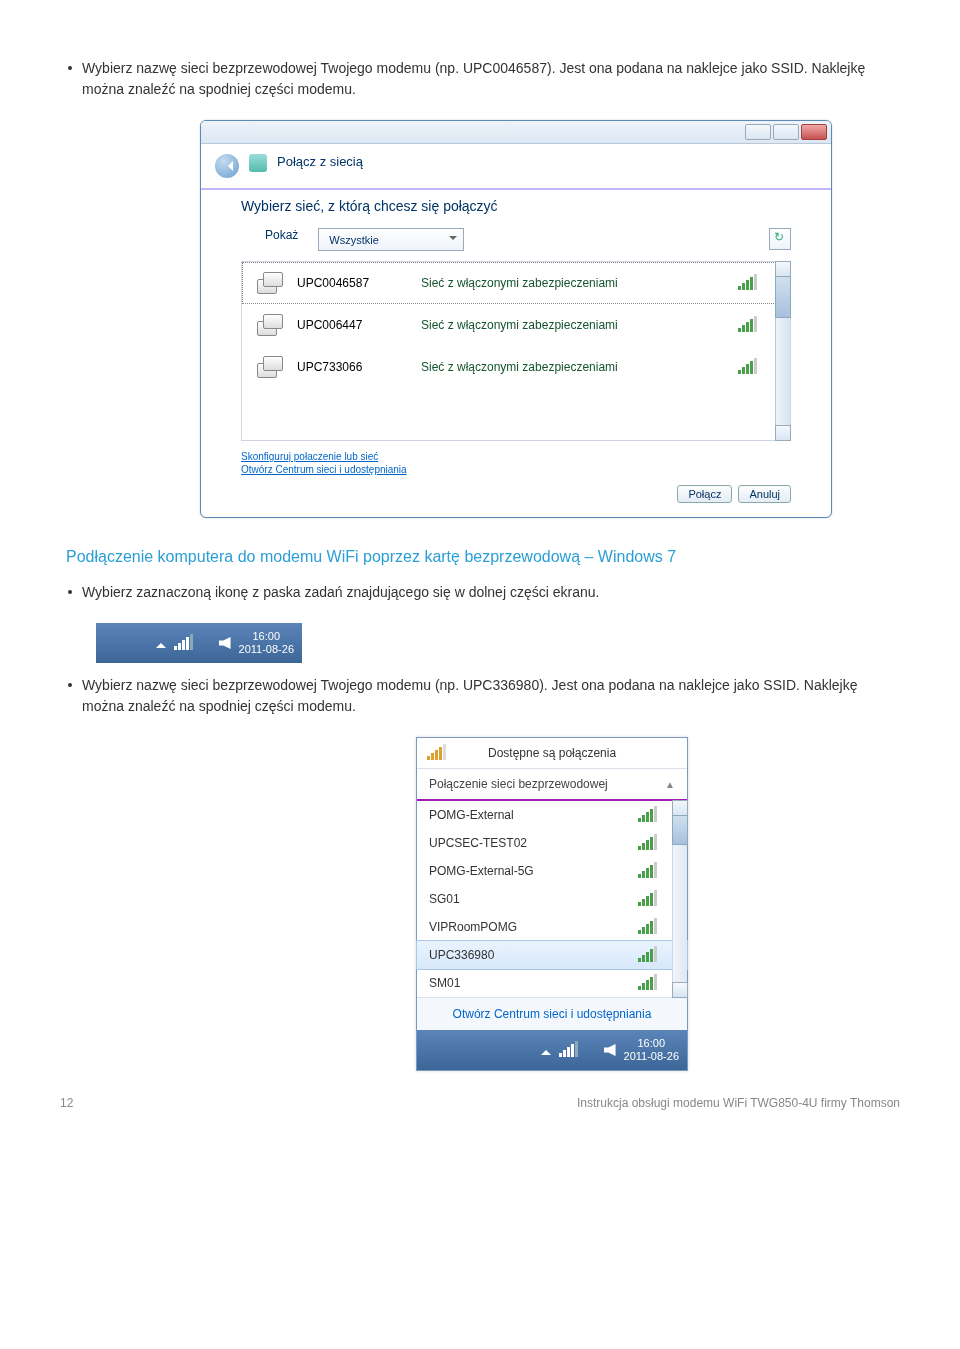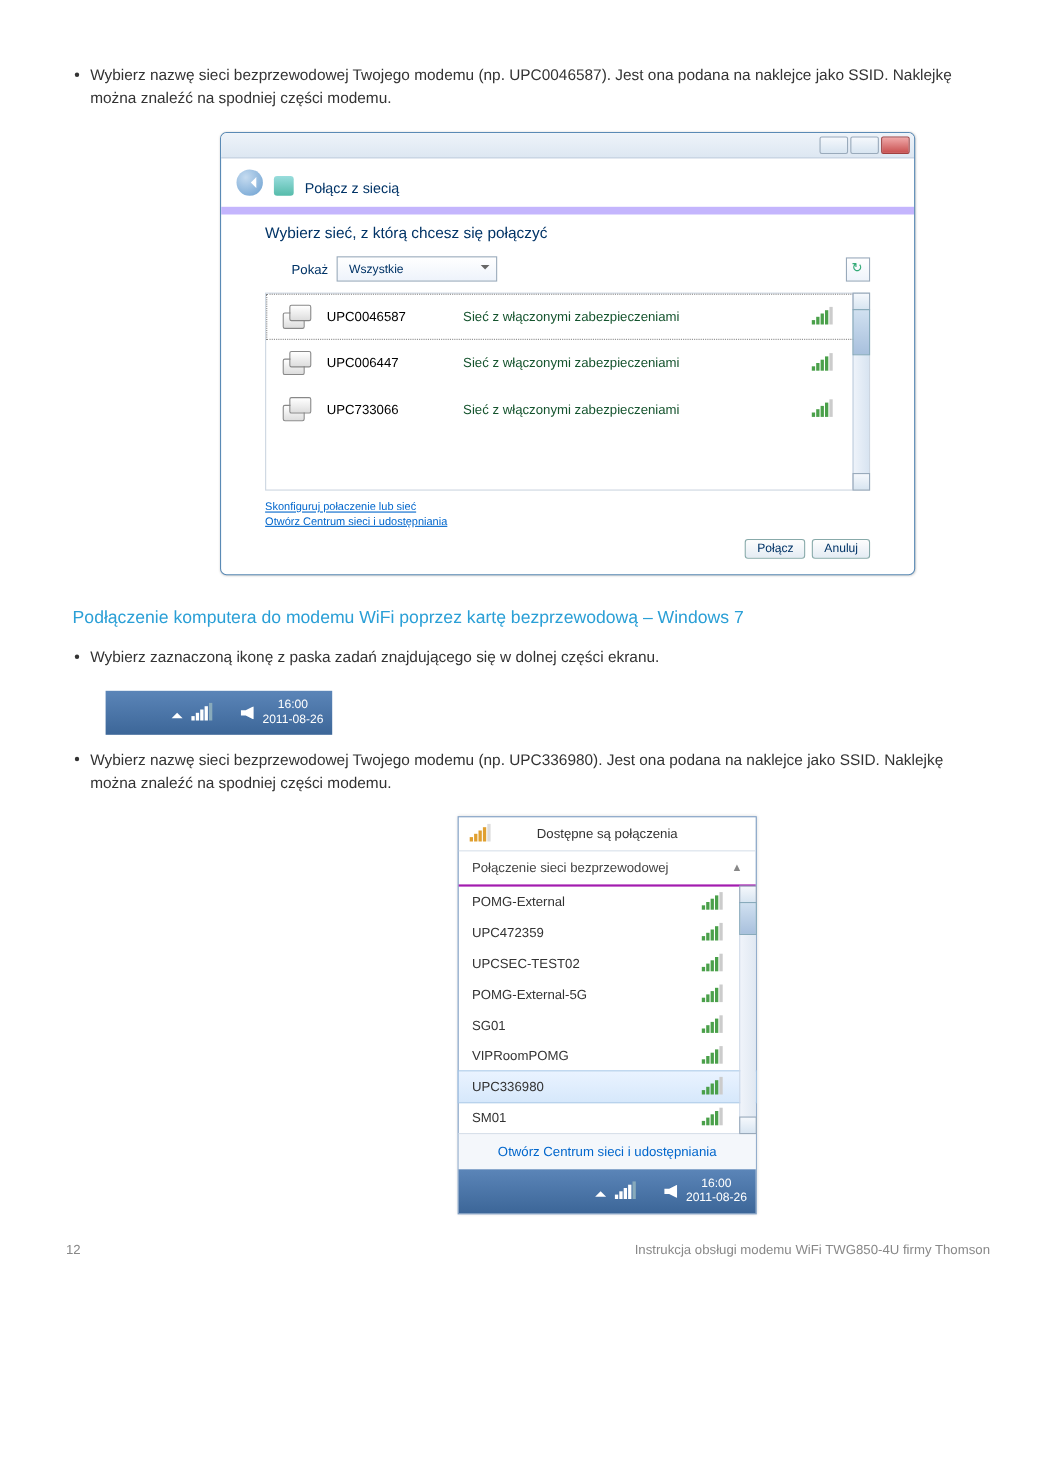--- a/index.html
+++ b/index.html
@@ -6,28 +6,28 @@
   .bullet{display:flex;align-items:flex-start;margin:8px 0 20px 8px}
   .bullet .dot{width:4px;height:4px;border-radius:50%;background:#333;margin:8px 10px 0 0;flex:none}
   .bullet .txt{line-height:1.5}
   .heading{color:#2a9fd6;font-size:16px;margin:30px 0 16px 6px}
   .footer{display:flex;justify-content:space-between;font-size:12px;color:#888;margin-top:25px}
   
   .vista{width:630px;margin:8px 0 30px 140px;border:1px solid #5a8ab5;border-radius:6px;background:#fff;box-shadow:0 0 2px rgba(0,0,0,.2);overflow:hidden}
   .vista .titlebar{height:22px;background:linear-gradient(#eef3f9,#dde7f2);display:flex;justify-content:flex-end;align-items:center;padding:0 4px;gap:2px;border-bottom:1px solid #b8c8db}
   .tbtn{width:24px;height:14px;border:1px solid #9ab;border-radius:2px;background:linear-gradient(#f5f8fc,#d8e5f1)}
   .tbtn.close{background:linear-gradient(#f0a9a9,#c85050);border-color:#a04040}
-  .vista .subhead{display:flex;align-items:flex-end;gap:10px;padding:10px 14px;border-bottom:7px solid #c4b5fd}
+  .vista .subhead{display:flex;align-items:flex-start;gap:10px;padding:10px 14px;border-bottom:2px solid #c4b5fd}
   .backbtn{width:24px;height:24px;border-radius:50%;background:radial-gradient(circle at 35% 30%,#c5dbf0,#6a9fd0);position:relative}
   .backbtn::after{content:"";position:absolute;left:8px;top:7px;border:5px solid transparent;border-right-color:#fff}
   .hdricon{width:18px;height:18px;background:linear-gradient(#9dd,#5ba);border-radius:3px}
   .vista .subhead .title{color:#003366;font-size:13px}
   .vista .body{padding:4px 40px 14px;font-size:12px;color:#003366}
   .prompt{margin:4px 0 14px}
-  .row-pokaz{display:flex;align-items:center;gap:8px;margin:0 0 10px 24px}
+  .row-pokaz{display:flex;align-items:flex-start;gap:20px;margin:0 0 10px 24px}
   .select{border:1px solid #9ab;background:linear-gradient(#fff,#eef3fb);padding:2px 24px 2px 10px;font-size:11px;height:17px;display:flex;align-items:center;position:relative;width:110px}
   .select::after{content:"";position:absolute;right:6px;top:7px;border:4px solid transparent;border-top-color:#666}
   .refresh{width:20px;height:20px;border:1px solid #9ab;background:linear-gradient(#fff,#eef3fb);margin-left:auto;position:relative}
   .refresh::after{content:"↻";position:absolute;left:4px;top:1px;color:#3a7;font-size:12px}
   .netlist{border:1px solid #ccd5e0;background:#fff;height:178px;position:relative;margin-bottom:10px}
   .netlist .scroll{position:absolute;right:0;top:0;bottom:0;width:14px;background:linear-gradient(90deg,#eef3fa,#d8e4f1);border-left:1px solid #b8c8db;display:flex;flex-direction:column}
   .scroll .arr{height:14px;background:linear-gradient(#f5f8fc,#d8e5f1);border:1px solid #9ab;margin:-1px}
   .scroll .thumb{flex:0 0 40px;background:linear-gradient(#d0e0f0,#a8c0dd);border:1px solid #8ab;margin:0 -1px}
   .scroll .track{flex:1}
   .netrow{display:flex;align-items:center;gap:14px;padding:9px 14px;border:1px dotted transparent}
@@ -200,30 +200,20 @@
         <span class="name">POMG-External</span>
         <div class="sigicon">
           <span></span>
           <span></span>
           <span></span>
           <span></span>
           <span></span>
         </div>
       </div>
     <div class="wrow">
-        <span class="name">UPC472359</span>
-        <div class="sigicon">
-          <span></span>
-          <span></span>
-          <span></span>
-          <span></span>
-          <span></span>
-        </div>
-      </div>
-    <div class="wrow">
         <span class="name">UPCSEC-TEST02</span>
         <div class="sigicon">
           <span></span>
           <span></span>
           <span></span>
           <span></span>
           <span></span>
         </div>
       </div>
     <div class="wrow">

